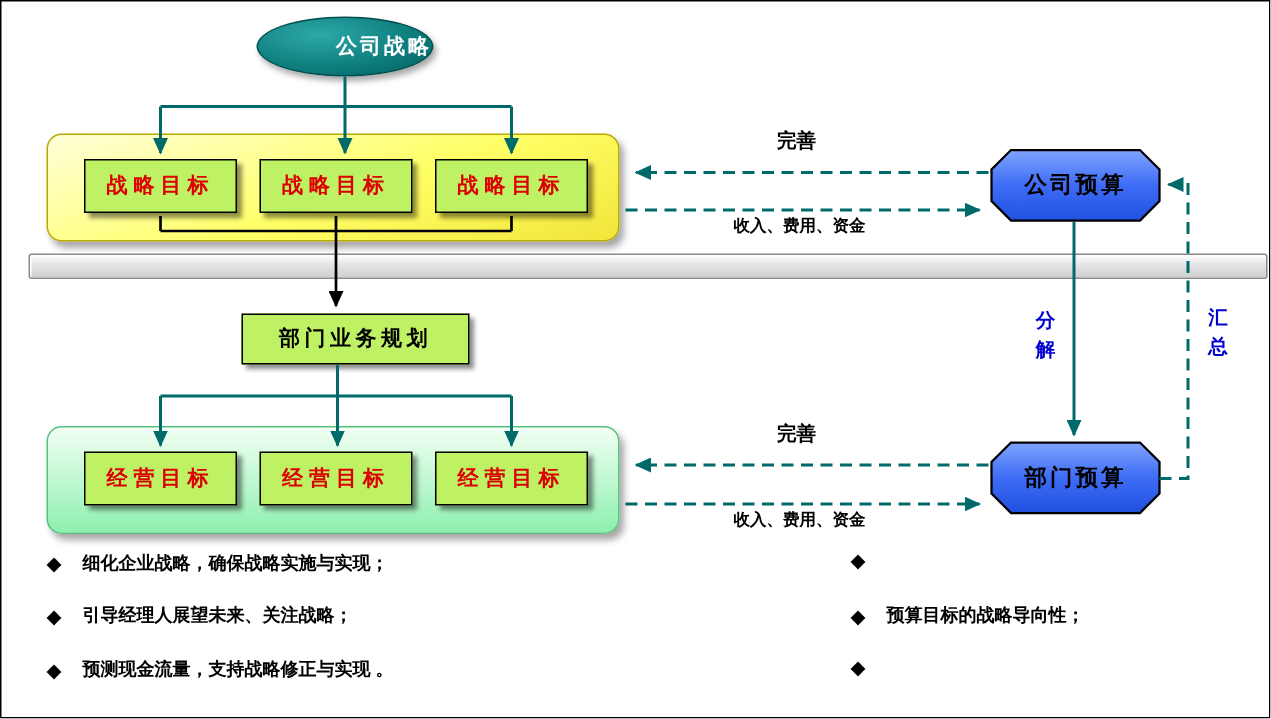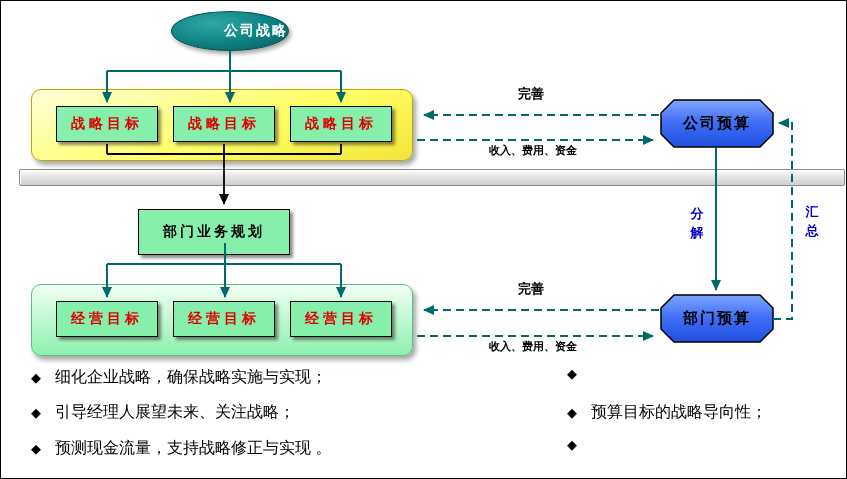--- a/index.html
+++ b/index.html
@@ -23,27 +23,27 @@
     background:linear-gradient(160deg,#ffffd9 0%,#ffff66 55%,#f2e53a 100%);
     border:1px solid #b9a900; box-shadow:3px 4px 5px rgba(0,0,0,.35); z-index:1;
   }
   .container-green {
     left:30px; top:283px; width:382px; height:72px; border-radius:10px;
     background:linear-gradient(180deg,#f2fff4 0%,#8df0ae 100%);
     border:1px solid #58c07e; box-shadow:3px 4px 5px rgba(0,0,0,.35); z-index:1;
   }
 
   .node {
-    background:#86efac; border:1px solid #000;
+    background:#bef264; border:1px solid #000;
     box-shadow:3px 3px 3px rgba(0,0,0,.45);
     display:flex; align-items:center; justify-content:center;
     font-weight:bold; font-size:14px; z-index:2;
   }
   .goal  { width:102px; height:36px; color:#dd0000; letter-spacing:4px; }
-  .dept-plan { left:137px; top:208px; width:152px; height:46px; color:#000; letter-spacing:3px; }
+  .dept-plan { left:160px; top:208px; width:152px; height:34px; color:#000; letter-spacing:3px; }
 
   .grayband {
     left:18px; top:168px; width:826px; height:17px;
     background:linear-gradient(#fdfdfd,#e4e4e4 45%,#cfcfcf);
     border:1px solid #8a8a8a; border-radius:2px;
     box-shadow:inset 1px 1px 0 #fff; z-index:1;
   }
 
   svg.overlay { position:absolute; left:0; top:0; width:847px; height:479px; z-index:5; pointer-events:none; }
 
@@ -55,21 +55,21 @@
   .lbl { font-weight:bold; color:#000; text-align:center; z-index:6; }
   .lbl-big { font-size:13px; }
   .lbl-small { font-size:11px; }
   .vlabel {
     width:16px; font-weight:bold; font-size:13px; color:#0000d0;
     line-height:19px; text-align:center; word-break:break-all; z-index:6;
   }
 
   .bullet-row { display:flex; align-items:center; z-index:2; }
   .diamond { font-size:13px; color:#000; margin-right:14px; line-height:1; }
-  .btext { font-weight:normal; font-size:16px; color:#000; white-space:nowrap; }
+  .btext { font-weight:bold; font-size:12px; color:#000; white-space:nowrap; }
 </style>
 </head>
 <body>
 
 <div class="canvas">
 
   <div class="abs container-yellow"></div>
   <div class="abs container-green"></div>
   <div class="abs grayband"></div>
 

